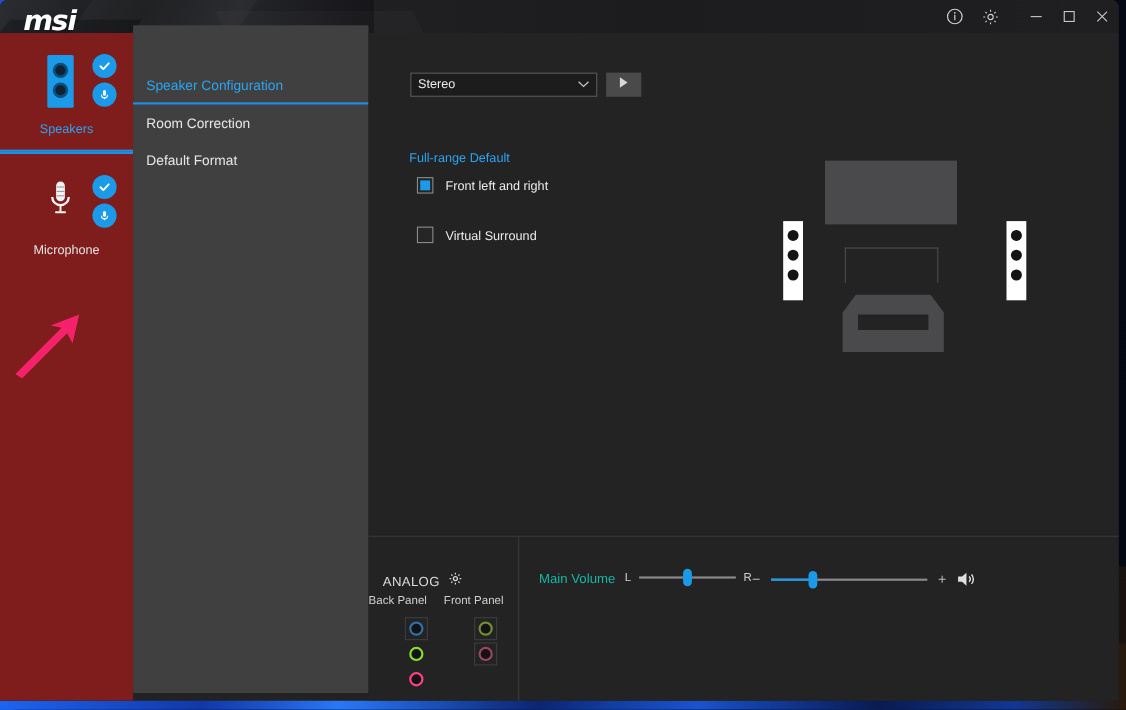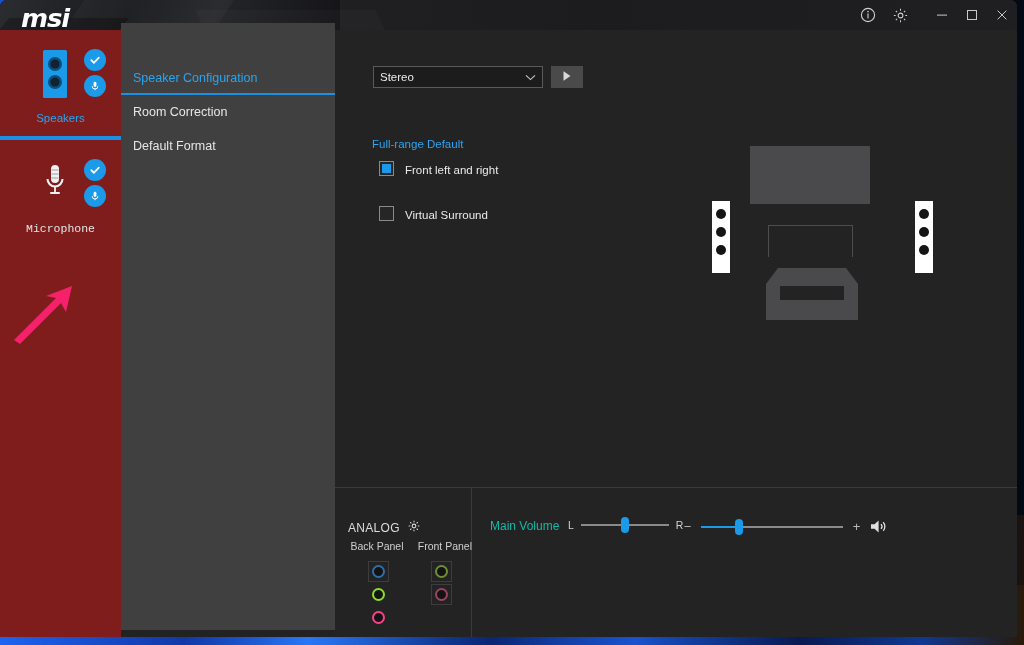--- a/index.html
+++ b/index.html
@@ -94,21 +94,21 @@
   .dev-main {
     position: absolute; left: 40px; top: 0;
   }
   .badges { position: absolute; left: 84px; top: 1px; display: flex; flex-direction: column; gap: 4px; }
   .badge {
     width: 22px; height: 22px; border-radius: 50%;
     background: #1a9ae8; display: flex; align-items: center; justify-content: center;
   }
   .dev-label { font-size: 11.5px; margin-top: 6px; }
   .dev-label.active { color: #2ba4f0; }
-  .dev-label.inactive { color: #e3e3e3; font-family: Liberation Mono, monospace; }
+  .dev-label.inactive { color: #e3e3e3; }
   #speakers-device { border-bottom: 2px solid #1a8fe3; }
 
   
   #annotation-arrow { position: absolute; left: 10px; top: 252px; }
 
   
   #tabs {
     position: absolute; left: 121px; top: 23px; width: 214px; height: 607px;
     background: #404040;
     padding-top: 38px;
@@ -166,21 +166,21 @@
   
   #bottom {
     position: absolute; left: 335px; top: 487px; width: 682px; height: 150px;
     background: #232324; border-top: 1px solid #3a3a3c;
   }
   #analog-panel { position: absolute; left: 0; top: 0; width: 137px; height: 150px;
                   border-right: 1px solid #3a3a3c; }
   #analog-head { position: absolute; left: 13px; top: 31px; display: flex; align-items: center; gap: 7px; }
   #analog-head .txt { color: #dcdcdc; font-size: 12px; letter-spacing: .3px; }
   .panel-labels { position: absolute; top: 52px; width: 137px; display: flex; }
-  .panel-labels span { flex: 1; text-align: right; color: #cfcfcf; font-size: 10.5px; }
+  .panel-labels span { flex: 1; text-align: left; color: #cfcfcf; font-size: 10.5px; }
   .jackcol { position: absolute; top: 72px; width: 68px; }
   .jackcol.back { left: 9px; } .jackcol.front { left: 72px; }
   .jackcell { height: 23px; display: flex; align-items: center; justify-content: center; }
   .jackbox { width: 21px; height: 21px; display: flex; align-items: center; justify-content: center; }
   .jackbox.boxed { border: 1px solid #3d3d3f; }
   .jack { width: 13px; height: 13px; border-radius: 50%; border: 2.5px solid #888; background: #131313; }
 
   #volume-area { position: absolute; left: 138px; top: 0; width: 544px; height: 150px; }
   #main-volume-label { position: absolute; left: 17px; top: 31px; color: #14b8a6; font-size: 12px; }
   #balance { position: absolute; left: 95px; top: 31px; display: flex; align-items: center; gap: 7px; }

